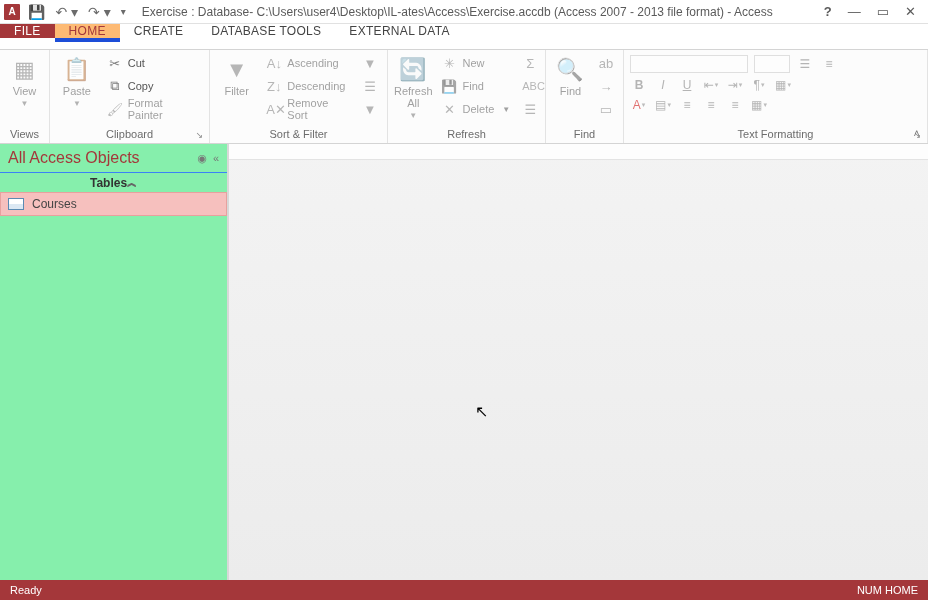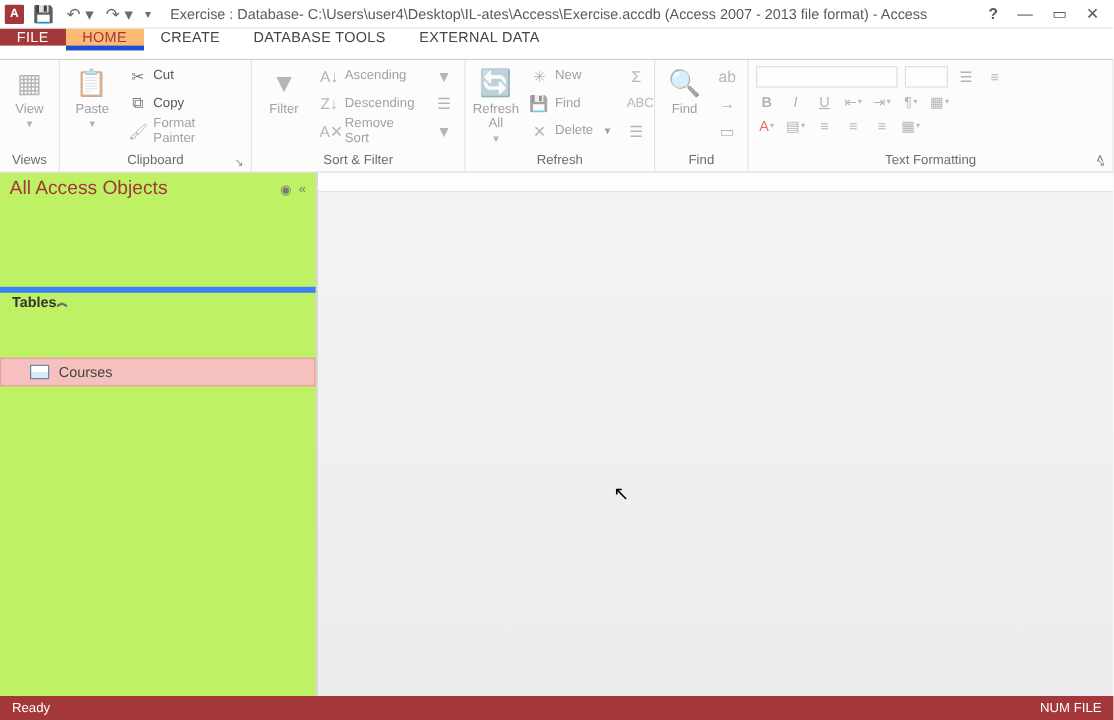--- a/index.html
+++ b/index.html
@@ -41,28 +41,28 @@
 .txtfmt-row { display: flex; align-items: center; gap: 6px; }
 .fontbox { width: 118px; height: 18px; border: 1px solid #c8c8c8; background: #fff; font-size: 11px; padding: 0 3px; color: #999; }
 .sizebox { width: 36px; height: 18px; border: 1px solid #c8c8c8; background: #fff; font-size: 11px; padding: 0 3px; }
 .fmt-ic { width: 18px; height: 16px; display: flex; align-items: center; justify-content: center; color: #7a7a7a; font-size: 12px; cursor: pointer; }
 .fmt-ic.dd::after { content: "▾"; font-size: 7px; margin-left: 1px; color: #888; }
 
 .collapse-caret { position: absolute; right: 8px; bottom: 4px; color: #777; font-size: 11px; cursor: pointer; }
 
 
 .workspace { display: flex; height: calc(600px - 24px - 26px - 94px - 20px); }
-.navpane { width: 264px; border-right: 1px solid #d8d8d8; background: #bef264; display: flex; flex-direction: column; gap: 39px; }
+.navpane { width: 228px; border-right: 1px solid #d8d8d8; background: #86efac; display: flex; flex-direction: column; }
 .navpane-header { height: 28px; display: flex; align-items: center; padding: 0 8px; justify-content: space-between; }
 .navpane-header .title { color: #a4373a; font-size: 16px; }
 .navpane-header .ctl { display: flex; gap: 6px; color: #777; font-size: 11px; }
 .navpane-header .ctl span { cursor: pointer; }
-.tables-hdr { height: 20px; display: flex; align-items: center; justify-content: flex-start; padding: 0 10px; font-weight: 600; color: #333; font-size: 12px; border-top: 5px solid #3b82f6; margin-top: 28px; }
+.tables-hdr { height: 20px; display: flex; align-items: center; justify-content: center; padding: 0 10px; font-weight: 600; color: #333; font-size: 12px; border-top: 1px solid #3b82f6; }
 .tables-hdr .chev { font-size: 10px; color: #666; cursor: pointer; }
-.table-item { height: 24px; display: flex; align-items: center; gap: 8px; padding: 0 24px; cursor: pointer; font-size: 12px; }
+.table-item { height: 24px; display: flex; align-items: center; gap: 8px; padding: 0 7px; cursor: pointer; font-size: 12px; }
 .table-item .ticon { width: 16px; height: 12px; border: 1px solid #5b8ab3; background: linear-gradient(#fff 50%, #dce8f3 50%); display: inline-block; }
 .table-item.selected { background: #f6c0be; border: 1px solid #e7a19e; }
 
 .canvas { flex: 1; background: linear-gradient(180deg, #f3f3f3, #ececec); position: relative; border-left: 1px solid #d8d8d8; }
 .canvas .topstrip { height: 16px; background: #fdfdfd; border-bottom: 1px solid #e3e3e3; }
 .cursor { position: absolute; left: 246px; top: 258px; font-size: 16px; color: #000; pointer-events: none; }
 
 
 .statusbar { height: 20px; background: #a4373a; color: #fff; display: flex; align-items: center; padding: 0 10px; font-size: 11px; }
 .statusbar .right { margin-left: auto; }
@@ -279,14 +279,14 @@
     </div>
   </div>
   <div class="canvas">
     <div class="topstrip"></div>
     <div class="cursor">↖</div>
   </div>
 </div>
 
 <div class="statusbar">
   <span>Ready</span>
-  <span class="right">NUM FILE</span>
+  <span class="right">NUM HOME</span>
 </div>
 
 </body></html>

